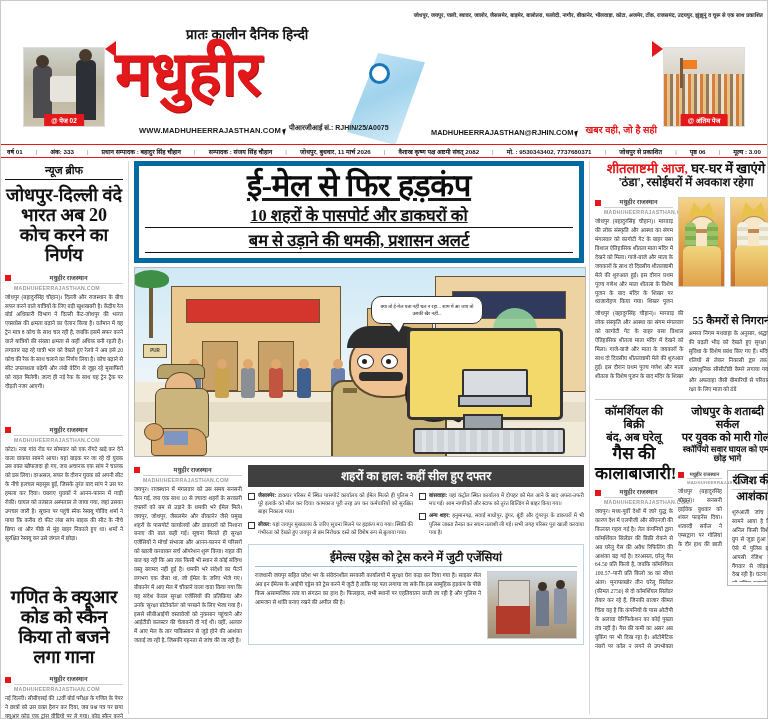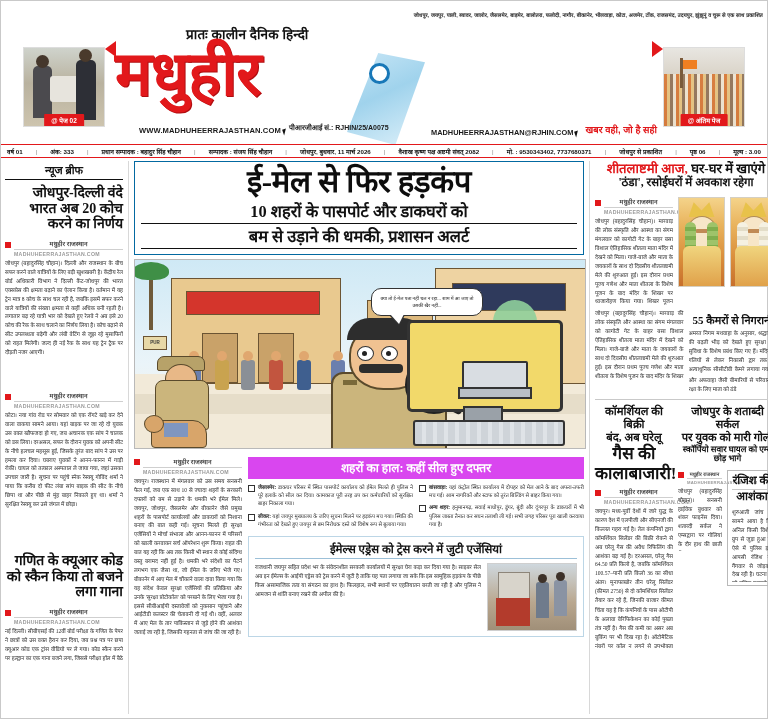--- a/index.html
+++ b/index.html
@@ -100,38 +100,38 @@
   
   .sec-title{
     text-align:center;font-weight:800;font-size:11px;color:#111;
     font-family:"Liberation Serif","DejaVu Serif",serif;
     padding:1px 0 2px 0;border-bottom:1.4px solid #111;margin-bottom:3px;
   }
   .hl{
     text-align:center;font-weight:800;color:#111;line-height:1.12;
     font-family:"Liberation Serif","DejaVu Serif",serif;
   }
-  .hl-brief{font-size:14px;padding:2px 0 3px;text-align:right;}
+  .hl-brief{font-size:18px;padding:2px 0 3px;}
   .byline{
     display:flex;align-items:center;gap:3px;margin:4px 0 1px 0;
   }
   .byline .sq{width:6px;height:6px;background:#e2181b;flex:none;}
   .byline .bl{flex:1;text-align:center;font-size:6.4px;font-weight:800;color:#4a4a4a;
      border-bottom:1px solid #cfcfcf;padding-bottom:1px;}
   .byurl{font-size:5.2px;color:#9a9a9a;letter-spacing:.3px;font-weight:700;
     padding-left:9px;margin-bottom:2px;}
   .para{
     font-size:5.5px;line-height:1.62;text-align:justify;color:#2b2b2b;
     font-family:"Liberation Serif","DejaVu Serif",serif;
     hyphens:auto;overflow:hidden;
   }
   .rule{height:1px;background:#c9c9c9;margin:5px 0;}
 
   
-  .main-hl-box{border:1px solid #0369a1;padding:4px 6px 5px;margin-bottom:4px;}
+  .main-hl-box{border:5px solid #0369a1;padding:4px 6px 5px;margin-bottom:4px;text-decoration:underline;}
   .main-hl1{font-size:31px;font-weight:900;text-align:center;line-height:1.06;
     font-family:"Liberation Serif","DejaVu Serif",serif;letter-spacing:-.3px;color:#0d0d0d;}
   .main-hl2{font-size:16.4px;font-weight:800;text-align:center;line-height:1.22;
     font-family:"Liberation Serif","DejaVu Serif",serif;color:#111;
     border-bottom:1.4px solid #111;padding-bottom:1px;margin-top:3px;}
 
   
   .cartoon{position:relative;width:100%;height:188px;overflow:hidden;border:1px solid #b9b9b9;
     background:linear-gradient(180deg,#cfe8f4 0%,#e7f2f7 40%,#f3efe4 60%,#efe7d6 100%);}
   .c-sky{position:absolute;inset:0;background:linear-gradient(180deg,#cfe9f5 0%,#eaf4f9 55%,#f6f1e3 100%);}
@@ -190,21 +190,21 @@
   .monitor .kb{position:absolute;left:6px;top:100px;width:148px;height:22px;background:#dfe3e7;border:2px solid #333;border-radius:3px;
     background-image:repeating-linear-gradient(90deg,#cfd4d9 0 7px,#dfe3e7 7px 11px);}
   .bubble{position:absolute;left:236px;top:28px;width:96px;padding:6px 7px;background:#fff;border:1.5px solid #333;border-radius:10px;
     font-size:4.8px;line-height:1.5;color:#222;font-family:"Liberation Serif","DejaVu Serif",serif;text-align:center;}
   .bubble:after{content:"";position:absolute;left:18px;bottom:-9px;width:0;height:0;
     border-left:9px solid transparent;border-right:5px solid transparent;border-top:10px solid #fff;}
   .bubble:before{content:"";position:absolute;left:17px;bottom:-11px;width:0;height:0;
     border-left:10px solid transparent;border-right:6px solid transparent;border-top:11px solid #333;}
 
   
-  .banner{background:#d946ef;color:#fff;text-align:center;font-weight:800;font-size:12px;
+  .banner{background:#404040;color:#fff;text-align:center;font-weight:800;font-size:12px;
     font-family:"Liberation Serif","DejaVu Serif",serif;padding:2.5px 0;margin:4px 0 4px;}
   .cols3{display:flex;gap:6px;}
   .cols3>div{flex:1;}
   .bullet-item{display:flex;gap:3px;margin-bottom:4px;}
   .bullet-item .bx{width:5px;height:5px;border:1px solid #333;flex:none;margin-top:2px;}
   .bullet-item p{margin:0;font-size:5.3px;line-height:1.55;text-align:justify;color:#2b2b2b;
     font-family:"Liberation Serif","DejaVu Serif",serif;}
   .bullet-item b{font-weight:800;}
 
   

